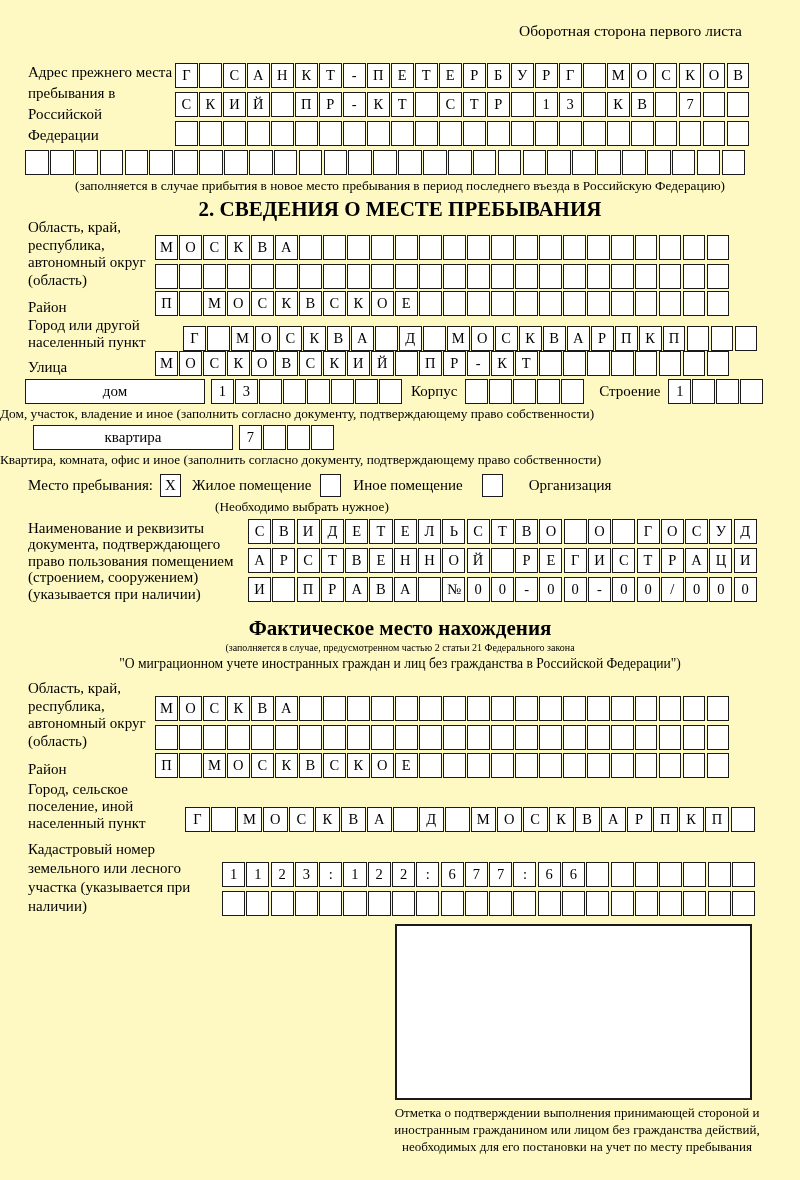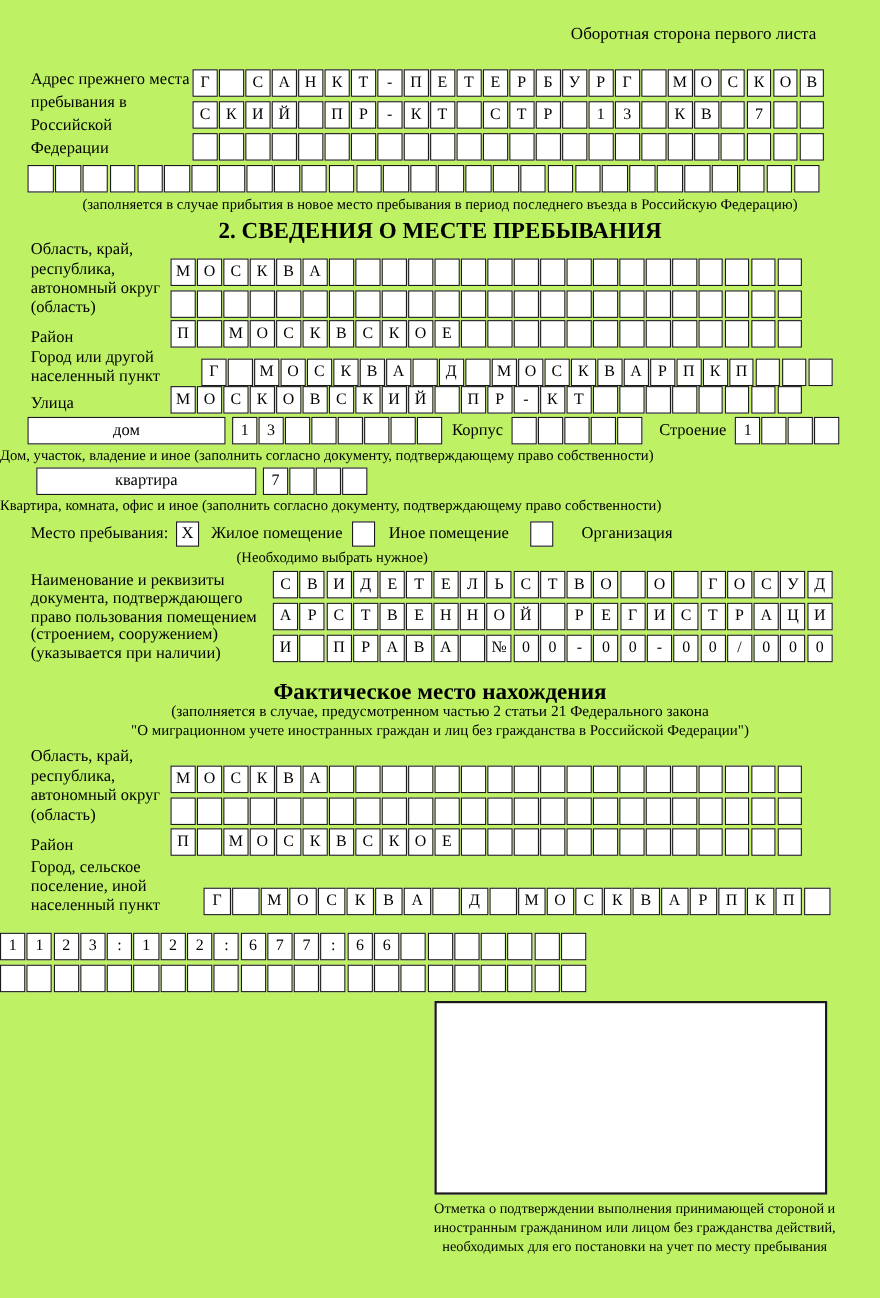--- a/index.html
+++ b/index.html
@@ -1,17 +1,17 @@
 <!DOCTYPE html>
 <html><head>
 <meta charset="utf-8">
 <style>
   html,body{margin:0;padding:0;background:#fff;}
   .page{
-    width:800px;height:1180px;background:#bef264;color:#000;
+    width:800px;height:1180px;background:#fef9c3;color:#000;
     font-family:"Liberation Serif", serif;
     position:relative;overflow:hidden;box-sizing:border-box;
     padding-top:22px;
   }
   .right-title{
     text-align:right;padding-right:58px;font-size:15.5px;height:18px;
   }
   
   .cells{display:flex;}
   .cell{
@@ -457,21 +457,21 @@
           <span class="cell">0</span>
           <span class="cell">/</span>
           <span class="cell">0</span>
           <span class="cell">0</span>
           <span class="cell">0</span>
         </div>
     </div>
   </div>
 
   <div class="center bold sec-title" style="margin-top:14px;">Фактическое место нахождения</div>
-  <div class="note center" style="margin-top:5px;font-size:14px;">(заполняется в случае, предусмотренном частью 2 статьи 21 Федерального закона</div>
+  <div class="note center" style="margin-top:5px;font-size:10px;">(заполняется в случае, предусмотренном частью 2 статьи 21 Федерального закона</div>
   <div class="note center" style="font-size:13.6px;">"О миграционном учете иностранных граждан и лиц без гражданства в Российской Федерации")</div>
 
   <div class="blk reg mt8">
     <div class="lbl">Область, край, республика, автономный округ (область)</div>
     <div class="rowscol">
       <div class="cells cellrow">
           <span class="cell">М</span>
           <span class="cell">О</span>
           <span class="cell">С</span>
           <span class="cell">К</span>
@@ -577,20 +577,21 @@
         <span class="cell">А</span>
         <span class="cell">Р</span>
         <span class="cell">П</span>
         <span class="cell">К</span>
         <span class="cell">П</span>
         <span class="cell"></span>
       </div>
   </div>
 
   <div class="blk cad mt8">
+    <div class="lbl">Кадастровый номер земельного или лесного участка (указывается при наличии)</div>
     <div class="rowscol w22" style="margin-top:8px;">
       <div class="cells cellrow">
           <span class="cell">1</span>
           <span class="cell">1</span>
           <span class="cell">2</span>
           <span class="cell">3</span>
           <span class="cell">:</span>
           <span class="cell">1</span>
           <span class="cell">2</span>
           <span class="cell">2</span>

